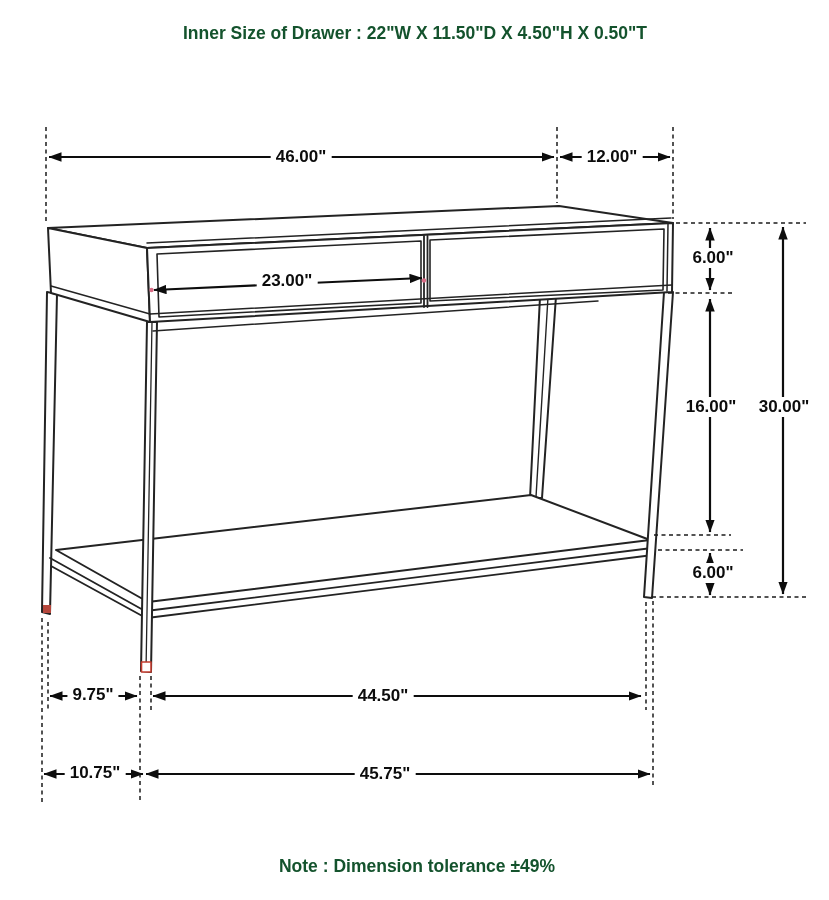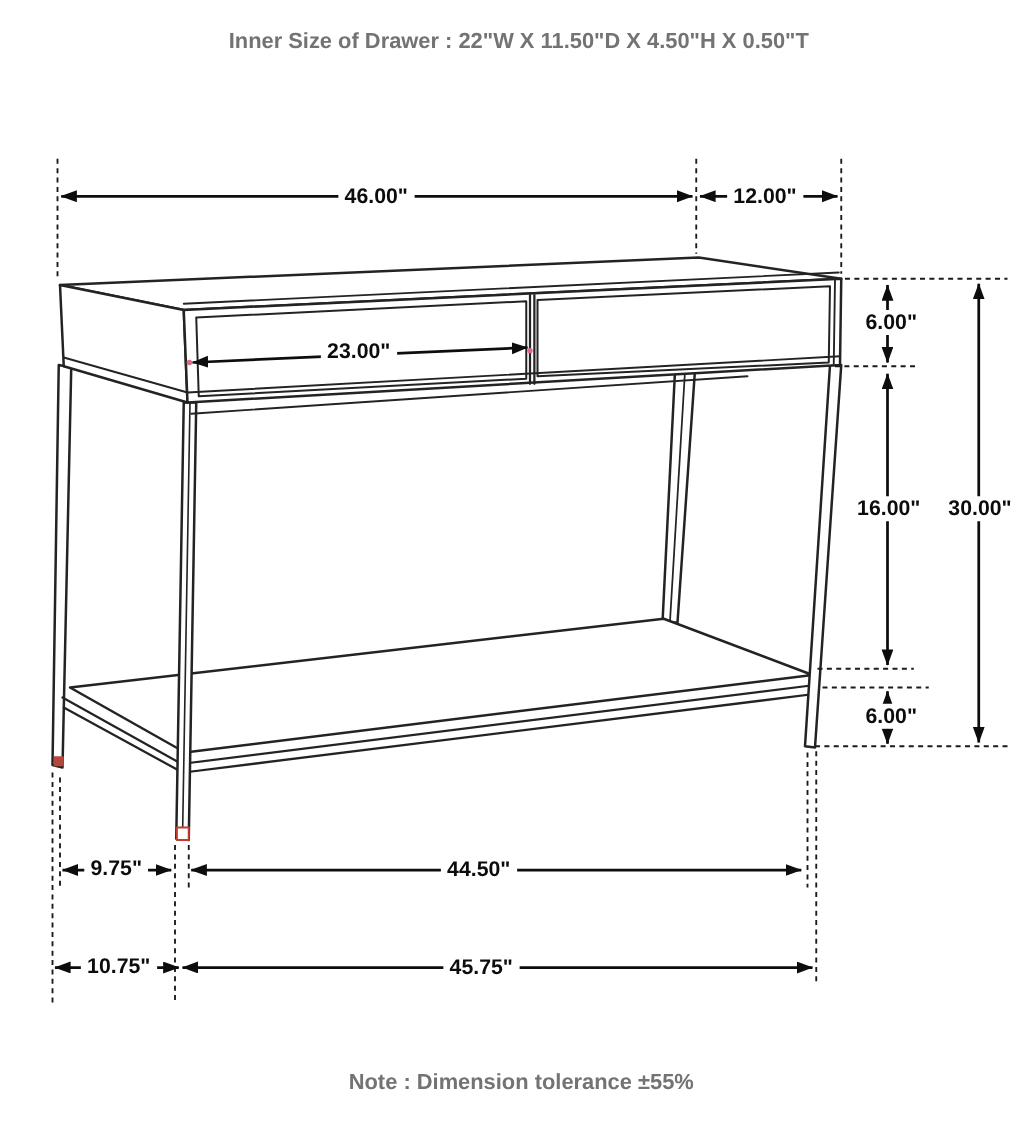--- a/index.html
+++ b/index.html
@@ -8,21 +8,21 @@
     font-family:"Liberation Sans",sans-serif;overflow:hidden;
   }
   .stage svg{position:absolute;left:0;top:0;}
   .dim{
     position:absolute;transform:translate(-50%,-50%);
     background:#ffffff;padding:0 5px;
     font-weight:bold;font-size:17px;color:#0c0c0c;white-space:nowrap;
   }
   .caption{
     position:absolute;transform:translate(-50%,-50%);
-    font-weight:bold;font-size:17.5px;color:#737373;white-space:nowrap;
+    font-weight:bold;font-size:17.5px;color:#14532d;white-space:nowrap;
     background:#ffffff;
   }
 </style>
 </head>
 <body>
 
 <div class="stage">
 
   <svg width="829" height="900" viewBox="0 0 829 900">
     <defs>
@@ -119,14 +119,14 @@
   <div class="dim" style="left:287px;top:281px">23.00"</div>
   <div class="dim" style="left:713px;top:258px">6.00"</div>
   <div class="dim" style="left:711px;top:407px">16.00"</div>
   <div class="dim" style="left:784px;top:407px">30.00"</div>
   <div class="dim" style="left:713px;top:573px">6.00"</div>
   <div class="dim" style="left:93px;top:695px">9.75"</div>
   <div class="dim" style="left:383px;top:696px">44.50"</div>
   <div class="dim" style="left:95px;top:773px">10.75"</div>
   <div class="dim" style="left:385px;top:774px">45.75"</div>
 
-  <div class="caption" style="left:417px;top:866px">Note : Dimension tolerance ±55%</div>
+  <div class="caption" style="left:417px;top:866px">Note : Dimension tolerance ±49%</div>
 </div>
 
 </body></html>

